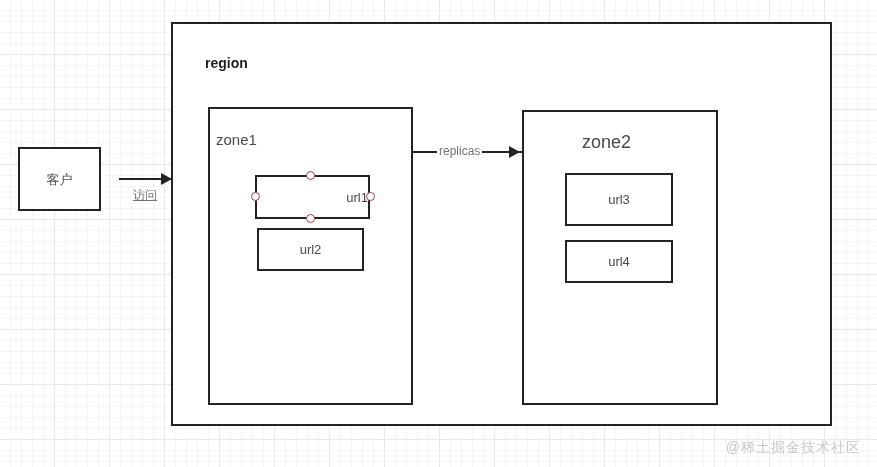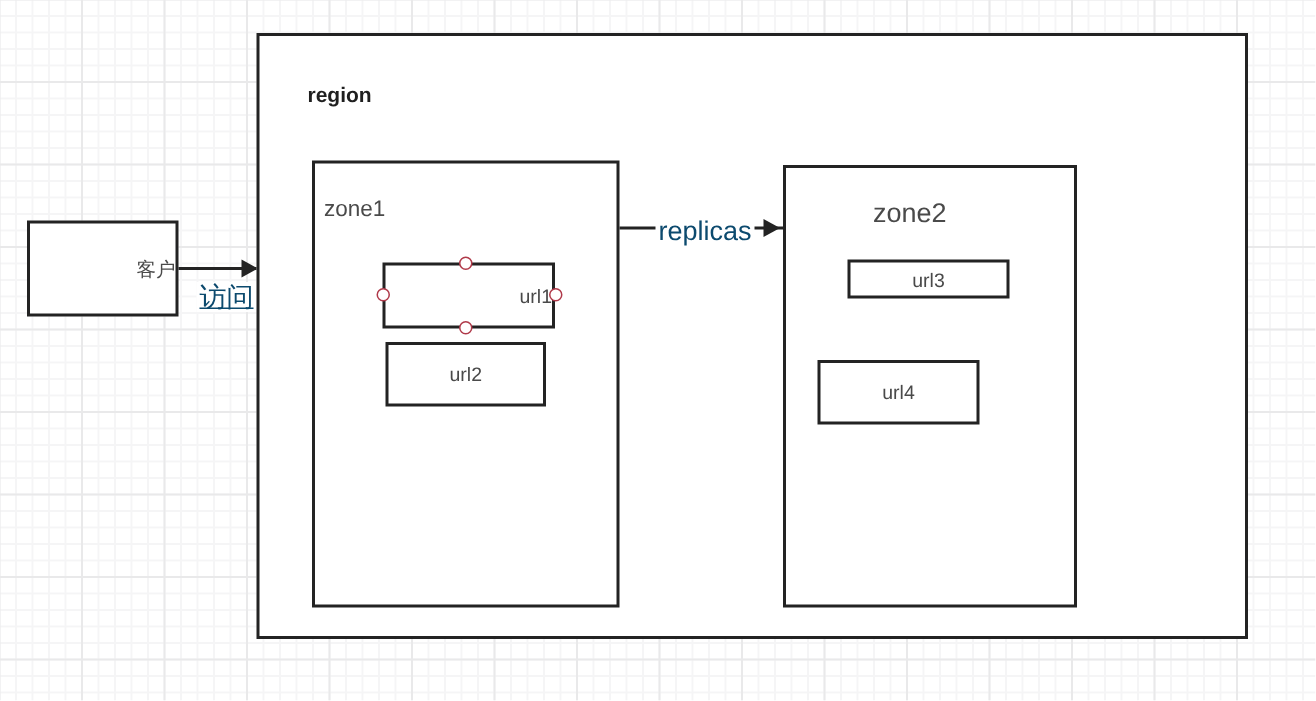--- a/index.html
+++ b/index.html
@@ -53,35 +53,35 @@
     background: #ffffff;
     border: 2px solid #232323;
   }
   .container-label {
     position: absolute;
     white-space: nowrap;
     color: #4a4a4a;
   }
 
   
-  #client-box      { left: 18px;  top: 147px; width: 101px; height: 64px; justify-content: flex-end; }
+  #client-box      { left: 18px;  top: 147px; width: 83px; height: 64px; }
 
   #region-box      { left: 171px; top: 22px;  width: 661px; height: 404px; }
   #region-label    { left: 205px; top: 55px;  font-size: 14px; font-weight: bold; color: #1f1f1f; }
 
   #zone1-box       { left: 208px; top: 107px; width: 205px; height: 298px; }
   #zone1-label     { left: 216px; top: 131px; font-size: 15px; }
 
   #zone2-box       { left: 522px; top: 110px; width: 196px; height: 295px; }
   #zone2-label     { left: 536px; top: 132px; font-size: 18px; margin-left: 46px; }
 
   #url1-box        { left: 255px; top: 175px; width: 115px; height: 44px; justify-content: flex-end; }
   #url2-box        { left: 257px; top: 228px; width: 107px; height: 43px; }
-  #url3-box        { left: 565px; top: 173px; width: 108px; height: 26px; }
-  #url4-box        { left: 545px; top: 240px; width: 108px; height: 43px; }
+  #url3-box        { left: 565px; top: 173px; width: 108px; height: 53px; }
+  #url4-box        { left: 565px; top: 240px; width: 108px; height: 43px; }
 
   
   .handle {
     position: absolute;
     width: 9px;
     height: 9px;
     box-sizing: border-box;
     border-radius: 50%;
     background: #ffffff;
     border: 1.6px solid #b03a4a;
@@ -103,22 +103,22 @@
     position: absolute;
     width: 0;
     height: 0;
     border-top: 6px solid transparent;
     border-bottom: 6px solid transparent;
     border-left: 11px solid #232323;
   }
   .edge-label {
     position: absolute;
     background: #ffffff;
-    color: #0c4a6e;
-    font-size: 18px;
+    color: #737373;
+    font-size: 12px;
     line-height: 1;
     padding: 1px 2px;
     white-space: nowrap;
   }
 
   
   #edge-access .edge-line  { left: 119px; top: 178px; width: 54px; }
   #edge-access .arrow-head { left: 161px; top: 173px; }
   #edge-access .edge-label { left: 131px; top: 188px; text-decoration: underline; }
 
@@ -181,14 +181,15 @@
   <div class="handle" id="handle-bottom"></div>
   <div class="handle" id="handle-left"></div>
 
   <div class="node" id="url3-box">
     <span>url3</span>
   </div>
   <div class="node" id="url4-box">
     <span>url4</span>
   </div>
 
+  <div id="watermark">@稀土掘金技术社区</div>
 
 </div>
 
 </body></html>

